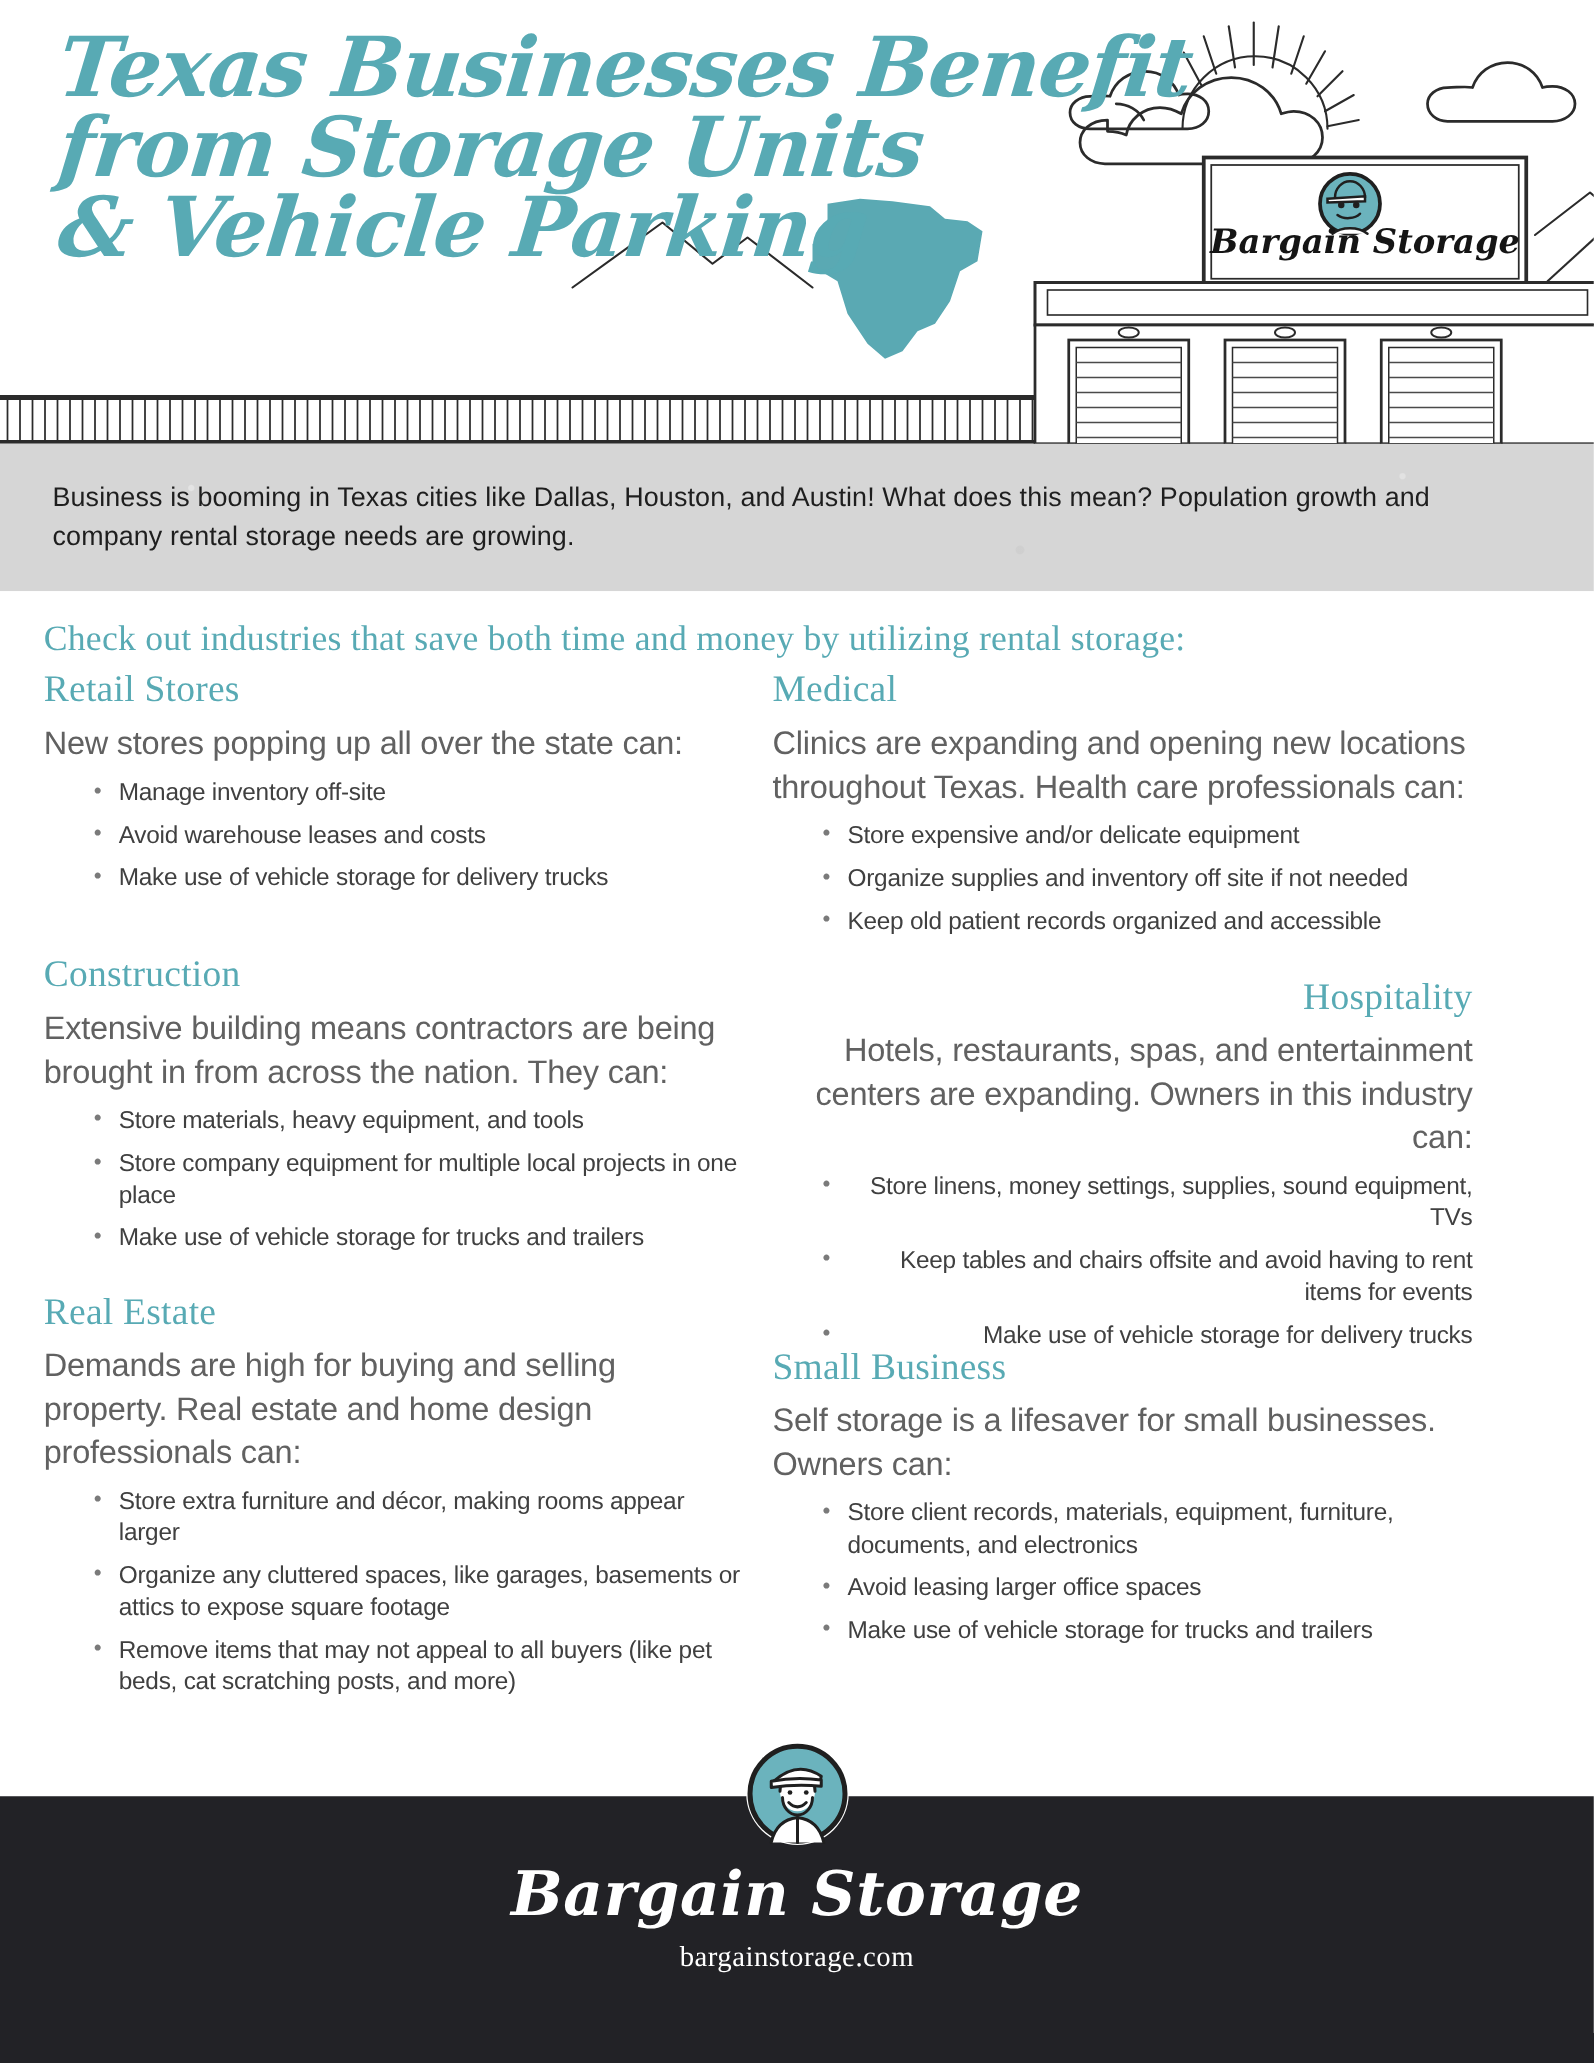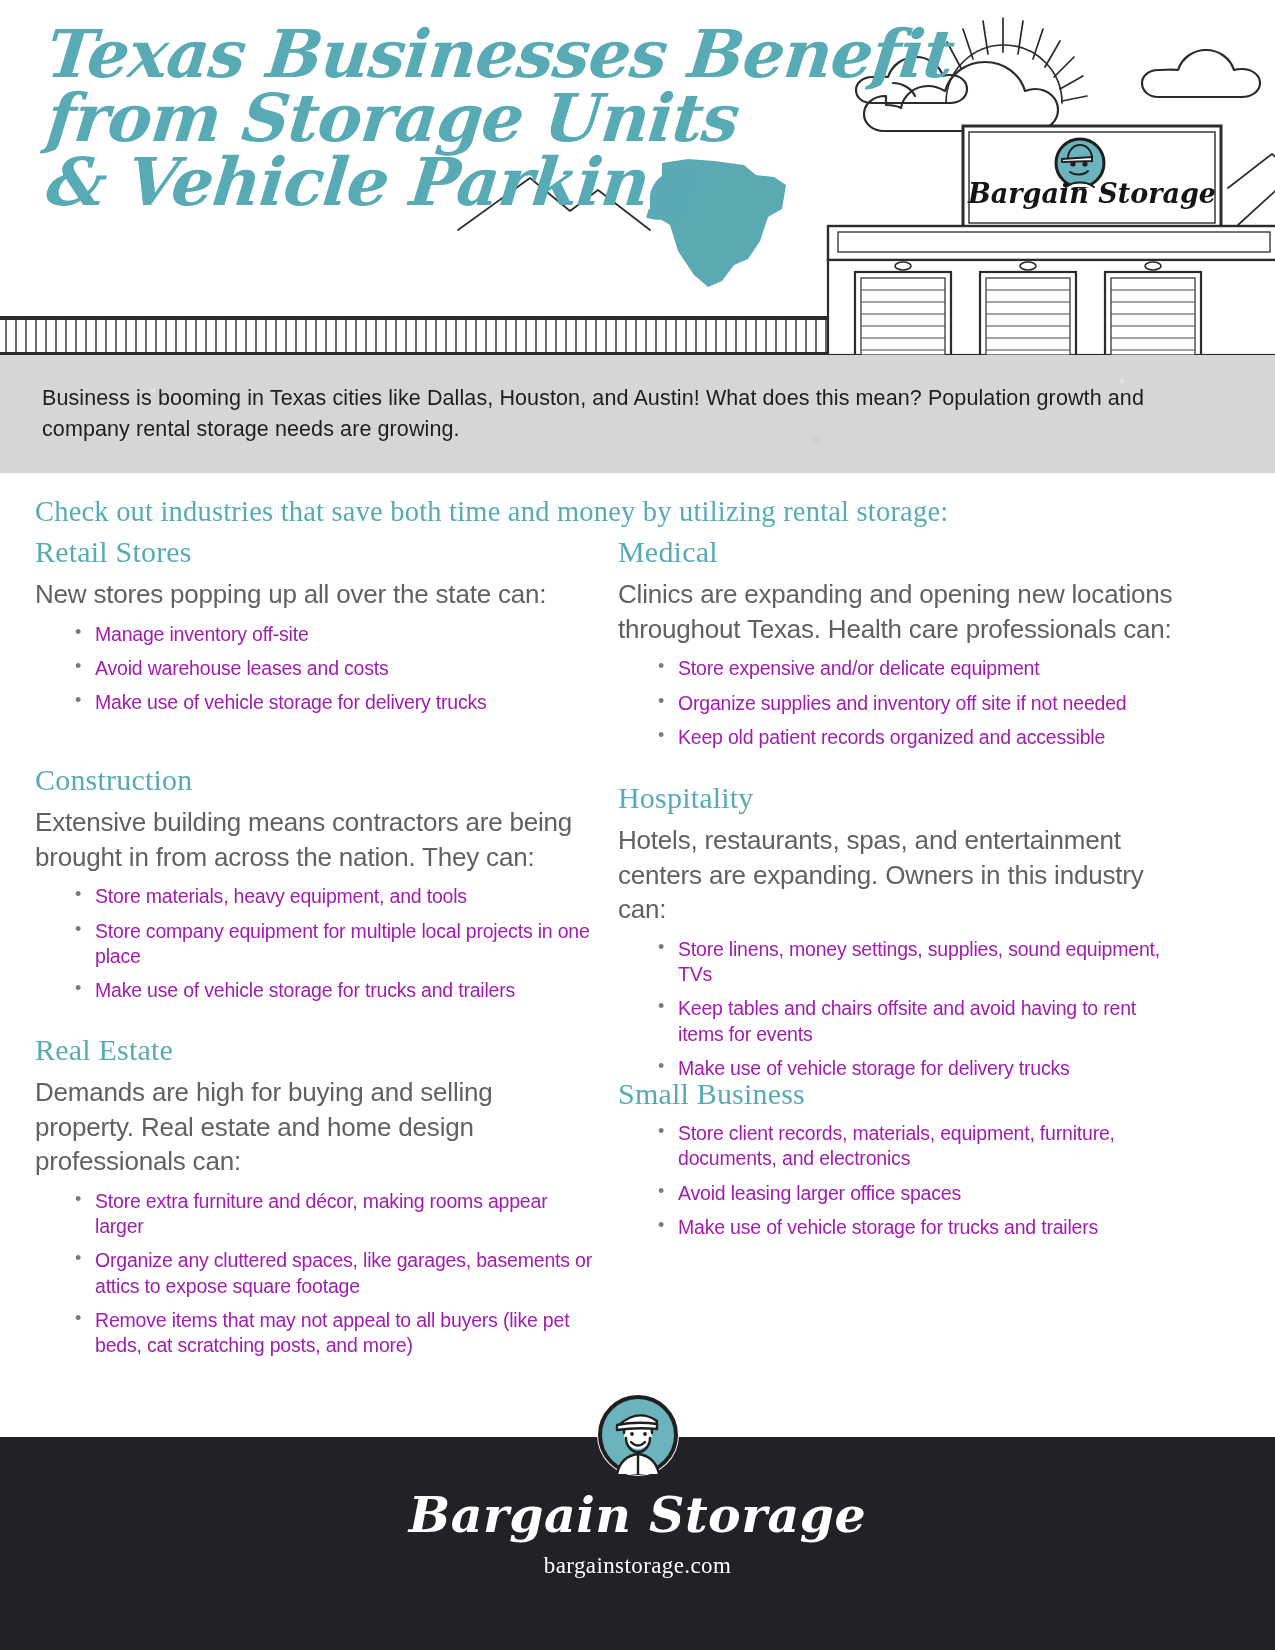--- a/index.html
+++ b/index.html
@@ -119,21 +119,21 @@
     padding:0;
     list-style:none;
   }
   .blk ul li {
     position:relative;
     margin:0 0 9px 0;
     padding-left:22px;
     font-family:"Liberation Sans", sans-serif;
     font-size:19.5px;
     line-height:1.3;
-    color:#a21caf;
+    color:#404040;
     letter-spacing:-0.2px;
   }
   .blk ul { margin-left:38px; }
   .blk ul li:before {
     content:"\2022";
     position:absolute;
     left:2px; top:-1px;
     color:#7a7a7a;
     font-size:18px;
   }
@@ -438,32 +438,33 @@
     <div class="blk" style="top:62px;">
       <h3>Medical</h3>
       <p class="lead">Clinics are expanding and opening new locations throughout Texas. Health care professionals can:</p>
       <ul>
         <li>Store expensive and/or delicate equipment</li>
         <li>Organize supplies and inventory off site if not needed</li>
         <li>Keep old patient records organized and accessible</li>
       </ul>
     </div>
 
-    <div class="blk" style="top:308px;">
+    <div class="blk" style="top:308px;text-align:right;">
       <h3>Hospitality</h3>
       <p class="lead">Hotels, restaurants, spas, and entertainment centers are expanding. Owners in this industry can:</p>
       <ul>
         <li>Store linens, money settings, supplies, sound equipment, TVs</li>
         <li>Keep tables and chairs offsite and avoid having to rent items for events</li>
         <li>Make use of vehicle storage for delivery trucks</li>
       </ul>
     </div>
 
     <div class="blk" style="top:604px;">
       <h3>Small Business</h3>
+      <p class="lead">Self storage is a lifesaver for small businesses. Owners can:</p>
       <ul>
         <li>Store client records, materials, equipment, furniture, documents, and electronics</li>
         <li>Avoid leasing larger office spaces</li>
         <li>Make use of vehicle storage for trucks and trailers</li>
       </ul>
     </div>
   </div>
 </div>
 
 <div class="footer">

